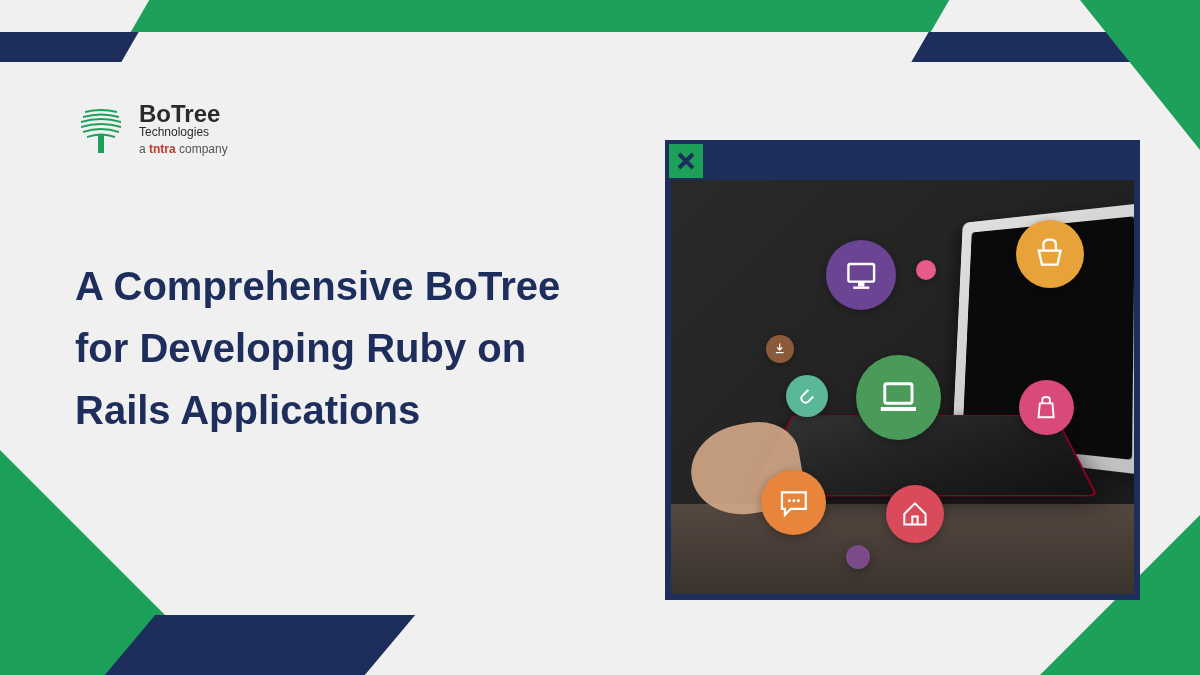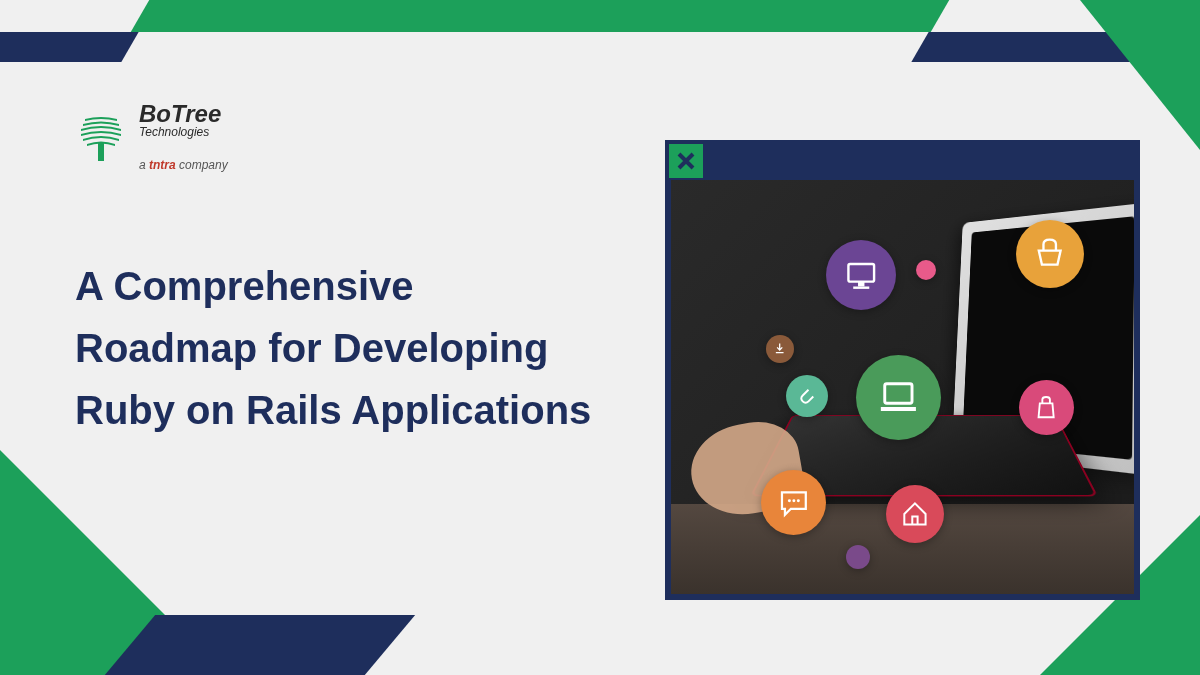--- a/index.html
+++ b/index.html
@@ -17,24 +17,24 @@
     .bottom-left-green { position: absolute; bottom: 0; left: 0; width: 0; height: 0; border-bottom: 225px solid #1ca05a; border-right: 225px solid transparent; }
     .bottom-left-navy { position: absolute; bottom: 0; left: 130px; width: 260px; height: 60px; background: #1e2e5c; transform: skewX(-40deg); }
     
     
     .bottom-right-green { position: absolute; bottom: 0; right: 0; width: 0; height: 0; border-bottom: 160px solid #1ca05a; border-left: 160px solid transparent; }
     
     
     .logo-container { position: absolute; top: 100px; left: 75px; display: flex; align-items: center; gap: 12px; }
     .logo-icon { width: 52px; height: 52px; display: flex; flex-direction: column; align-items: center; justify-content: center; }
     .logo-icon svg { width: 52px; height: 52px; }
-    .logo-text { display: flex; flex-direction: column; line-height: 1.15; font-style: italic; }
+    .logo-text { display: flex; flex-direction: column; line-height: 1.15; }
     .logo-brand { font-size: 24px; font-weight: 700; color: #2a2a2a; }
     .logo-sub { font-size: 12px; color: #2a2a2a; margin-top: -2px; }
-    .logo-tagline { font-size: 12px; color: #555; margin-top: 20px; }
+    .logo-tagline { font-size: 12px; color: #555; margin-top: 4px; }
     .red-char { color: #c0392b; font-weight: 600; }
     
     
     .title { position: absolute; top: 255px; left: 75px; width: 520px; font-size: 40px; font-weight: 700; color: #1e2e5c; line-height: 1.55; }
     
     
     .image-panel { position: absolute; top: 140px; right: 60px; width: 475px; height: 460px; border: 6px solid #1e2e5c; background: #1e2e5c; }
     .image-panel-header { height: 34px; background: #1e2e5c; position: relative; }
     .close-box { position: absolute; top: -2px; left: -2px; width: 34px; height: 34px; background: #1ca05a; display: flex; align-items: center; justify-content: center; }
     .close-box svg { width: 24px; height: 24px; }
@@ -96,21 +96,21 @@
   </div>
   <div class="logo-text">
     <div class="logo-brand">BoTree</div>
     <div class="logo-sub">Technologies</div>
     <div class="logo-tagline">
       <span>a </span><span class="red-char">tntra</span><span> company</span>
     </div>
   </div>
 </div>
 
-<h1 class="title">A Comprehensive Roadmap for Developing Ruby on Rails Applications</h1>
+<h1 class="title">A Comprehensive BoTree for Developing Ruby on Rails Applications</h1>
 
 <div class="image-panel">
   <div class="image-panel-header">
     <div class="close-box">
       <svg viewBox="0 0 24 24">
           <path d="M5 5 L19 19 M19 5 L5 19" stroke="#1e2e5c" stroke-width="4" fill="none"></path>
         </svg>
     </div>
   </div>
   <div class="image-content">

